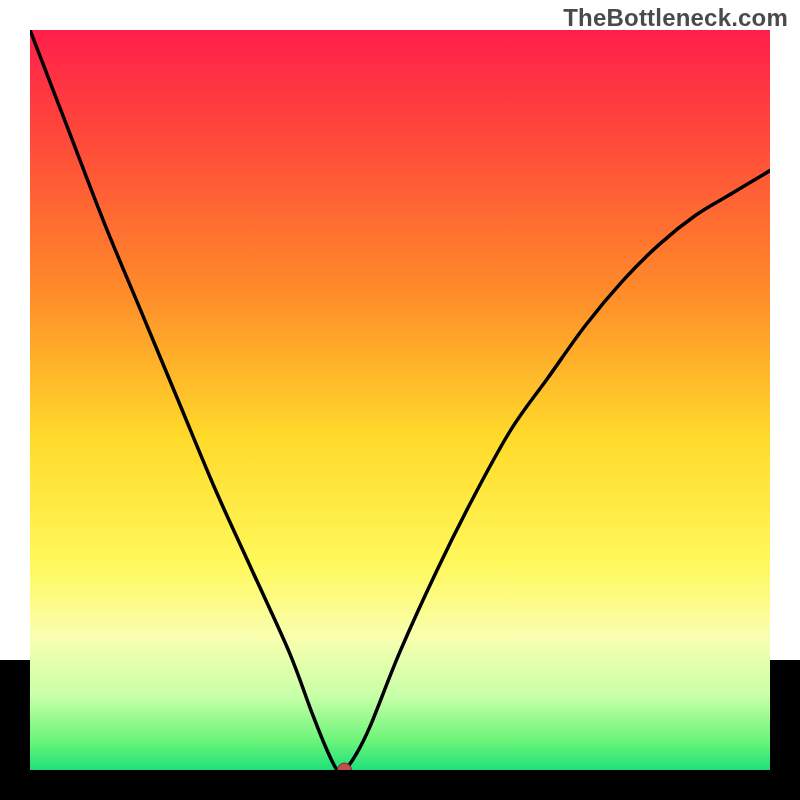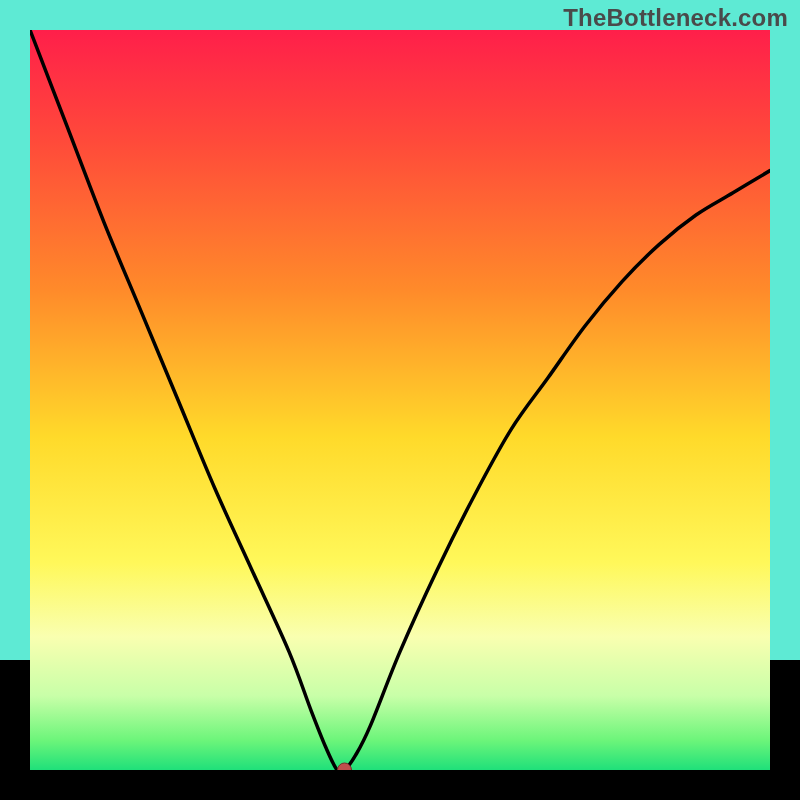--- a/index.html
+++ b/index.html
@@ -8,21 +8,21 @@
     width: 800px;
     height: 800px;
     overflow: hidden;
     background: #000;
     font-family: Arial, Helvetica, sans-serif;
   }
   .outer {
     position: relative;
     width: 800px;
     height: 660px;
-    background: #5eead4;
+    background: #ffffff;
     text-decoration: underline;
   }
   .watermark {
     position: absolute;
     top: 4px;
     right: 12px;
     color: #4a4a4a;
     font-size: 24px;
     font-weight: 600;
     letter-spacing: 0.2px;

